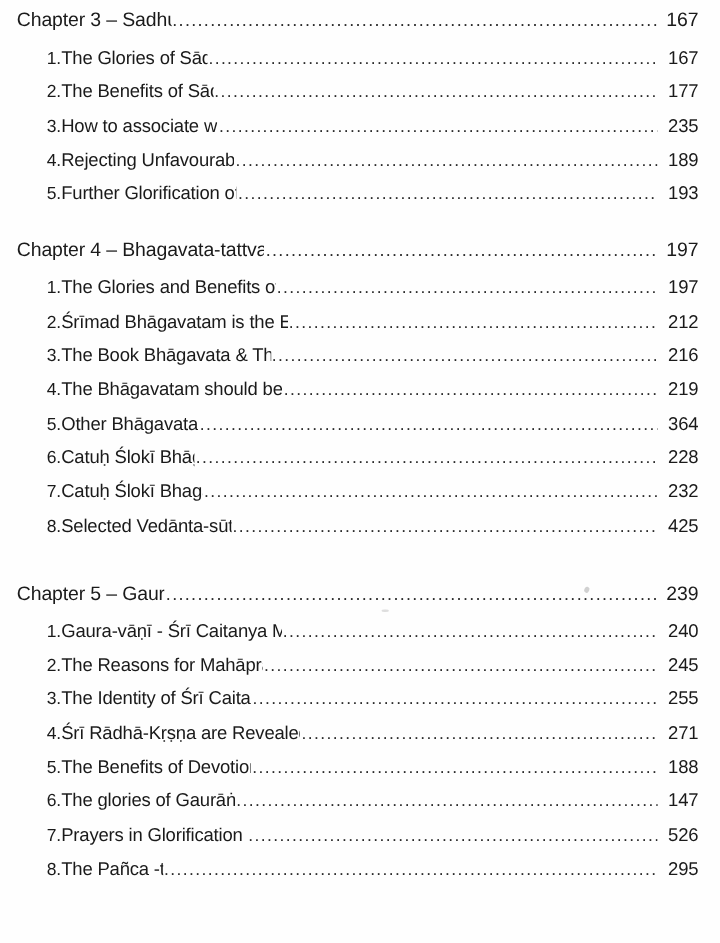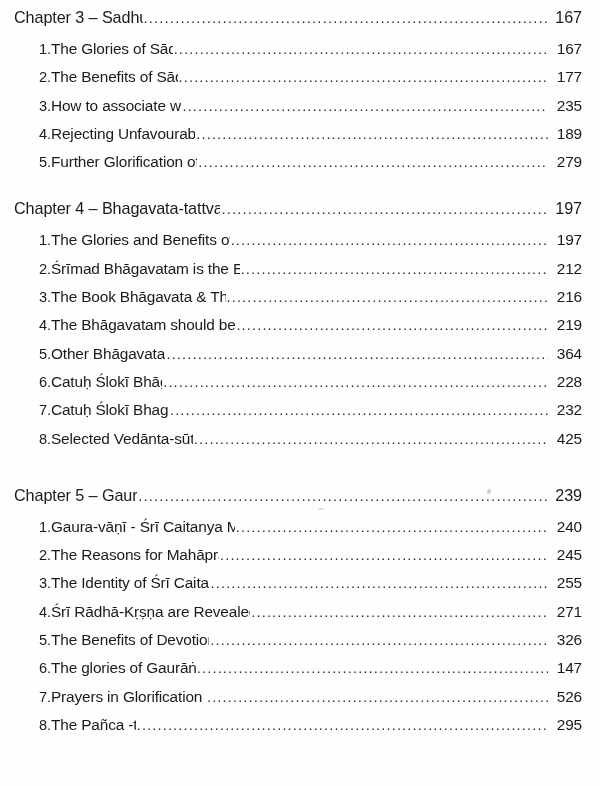--- a/index.html
+++ b/index.html
@@ -141,21 +141,21 @@
     <div class="toc-row entry-row">
       <span class="entry-num">4.</span>
       <span class="toc-title">Rejecting Unfavourable Association</span>
       <span class="toc-leader"></span>
       <span class="toc-page">189</span>
     </div>
     <div class="toc-row entry-row">
       <span class="entry-num">5.</span>
       <span class="toc-title">Further Glorification of Sādhu sanga</span>
       <span class="toc-leader"></span>
-      <span class="toc-page">279</span>
+      <span class="toc-page">193</span>
     </div>
   </div>
 
   <div class="gap-after-ch3"></div>
 
   <div class="toc-row chapter-row">
     <span class="toc-title">Chapter 4 – Bhagavata-tattva (Srimad-Bhagavatam)</span>
     <span class="toc-leader"></span>
     <span class="toc-page">197</span>
   </div>
@@ -241,21 +241,21 @@
     <div class="toc-row entry-row">
       <span class="entry-num">4.</span>
       <span class="toc-title">Śrī Rādhā-Kṛṣṇa are Revealed through Devotion to Gaura</span>
       <span class="toc-leader"></span>
       <span class="toc-page">271</span>
     </div>
     <div class="toc-row entry-row">
       <span class="entry-num">5.</span>
       <span class="toc-title">The Benefits of Devotion to Mahāprabhu</span>
       <span class="toc-leader"></span>
-      <span class="toc-page">326</span>
+      <span class="toc-page">188</span>
     </div>
     <div class="toc-row entry-row">
       <span class="entry-num">6.</span>
       <span class="toc-title">The glories of Gaurāṅga's devotees</span>
       <span class="toc-leader"></span>
       <span class="toc-page">147</span>
     </div>
     <div class="toc-row entry-row">
       <span class="entry-num">7.</span>
       <span class="toc-title">Prayers in Glorification of Śrī Gaurahari</span>

